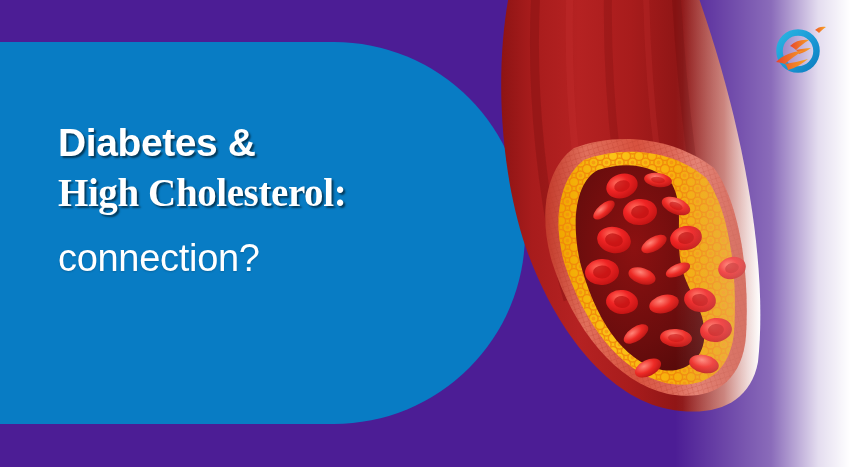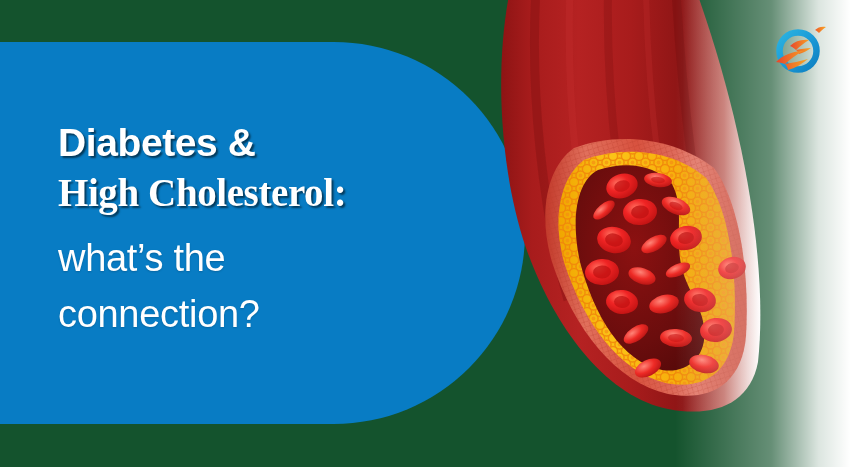--- a/index.html
+++ b/index.html
@@ -4,21 +4,21 @@
 <style>
   html,body{margin:0;padding:0;background:#ffffff;}
   body{
     font-family:"Liberation Sans", sans-serif;
     -webkit-font-smoothing:antialiased;
   }
   #banner{
     position:relative;
     width:850px;
     height:467px;
-    background:#14532d;
+    background:#4c1d95;
     overflow:hidden;
   }
 
   
   .blue-panel{
     position:absolute;
     left:-40px;
     top:42px;
     width:565px;
     height:382px;
@@ -305,21 +305,20 @@
       <rect x="205" y="0" width="175" height="467" fill="url(#fadeRight)"></rect>
     </svg>
   </div>
 
   <div class="text-block">
     <h1 class="headline">
       <span>Diabetes &amp;</span>
       <span class="l2">High Cholesterol:</span>
     </h1>
     <p class="subhead">
-      <span>what’s the</span>
       <span class="l2">connection?</span>
     </p>
   </div>
 
   <div class="logo">
     <svg width="62" height="62" viewBox="0 0 62 62" xmlns="http://www.w3.org/2000/svg">
       <defs>
         <linearGradient id="ringG" x1="0" y1="0" x2="1" y2="1">
           <stop offset="0%" stop-color="#2BB3E0"></stop>
           <stop offset="50%" stop-color="#1B9BD8"></stop>

